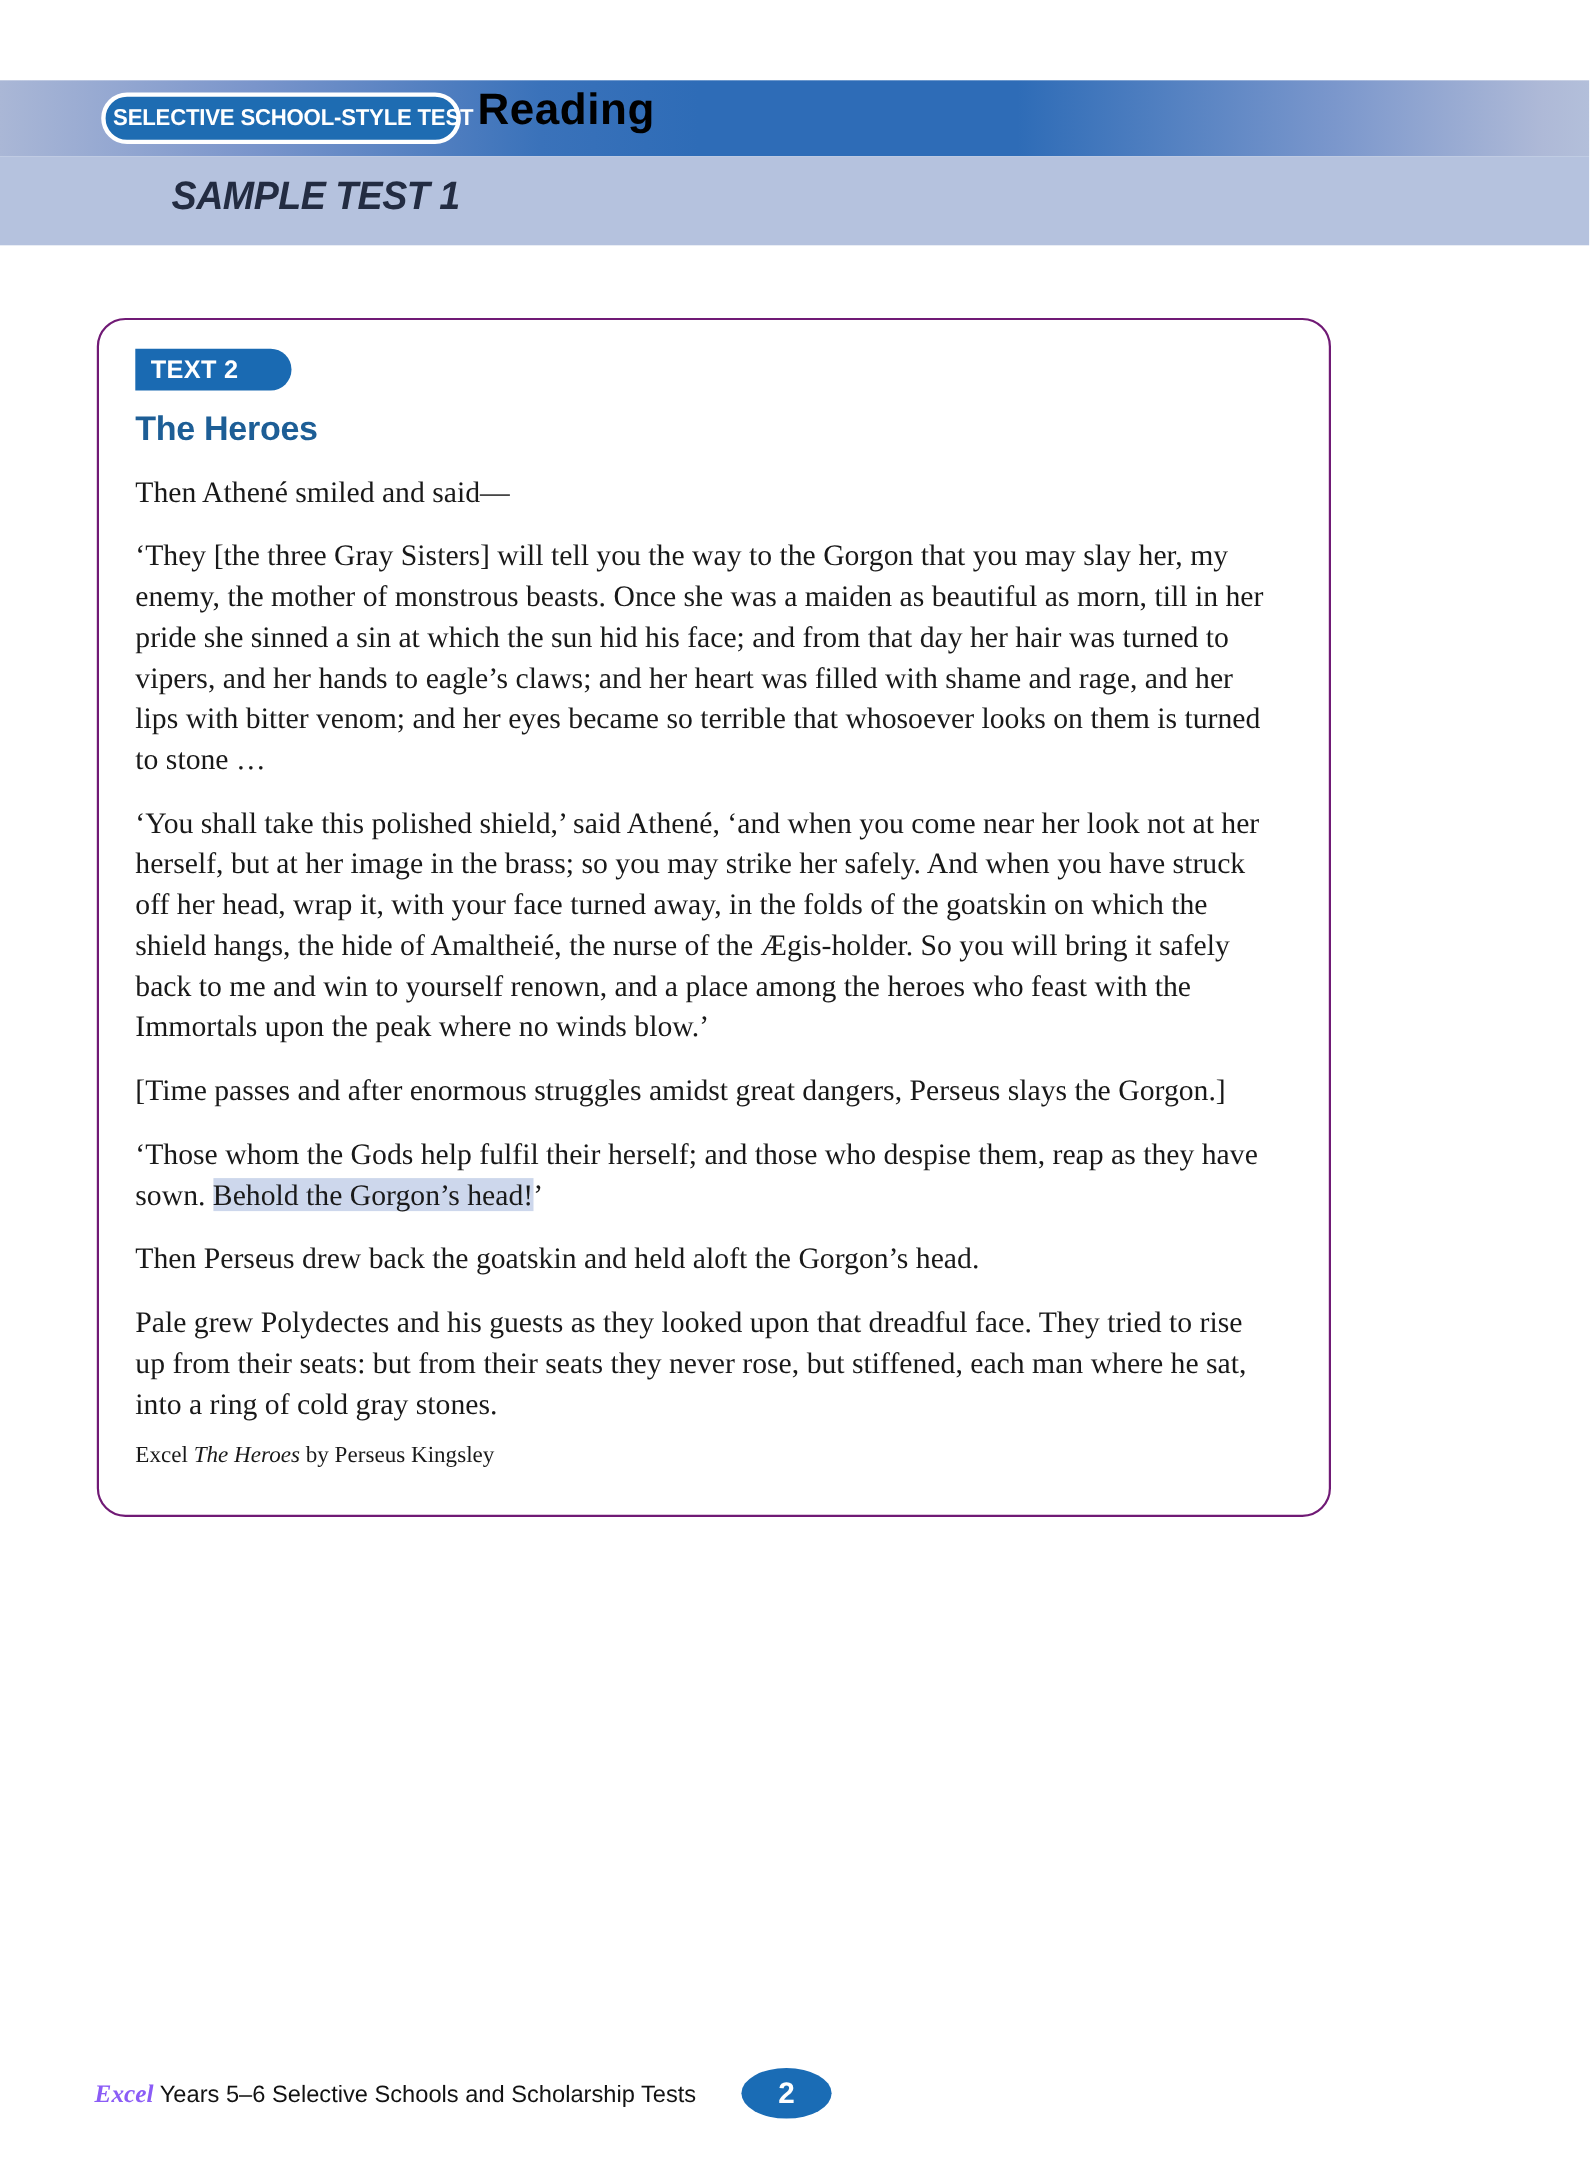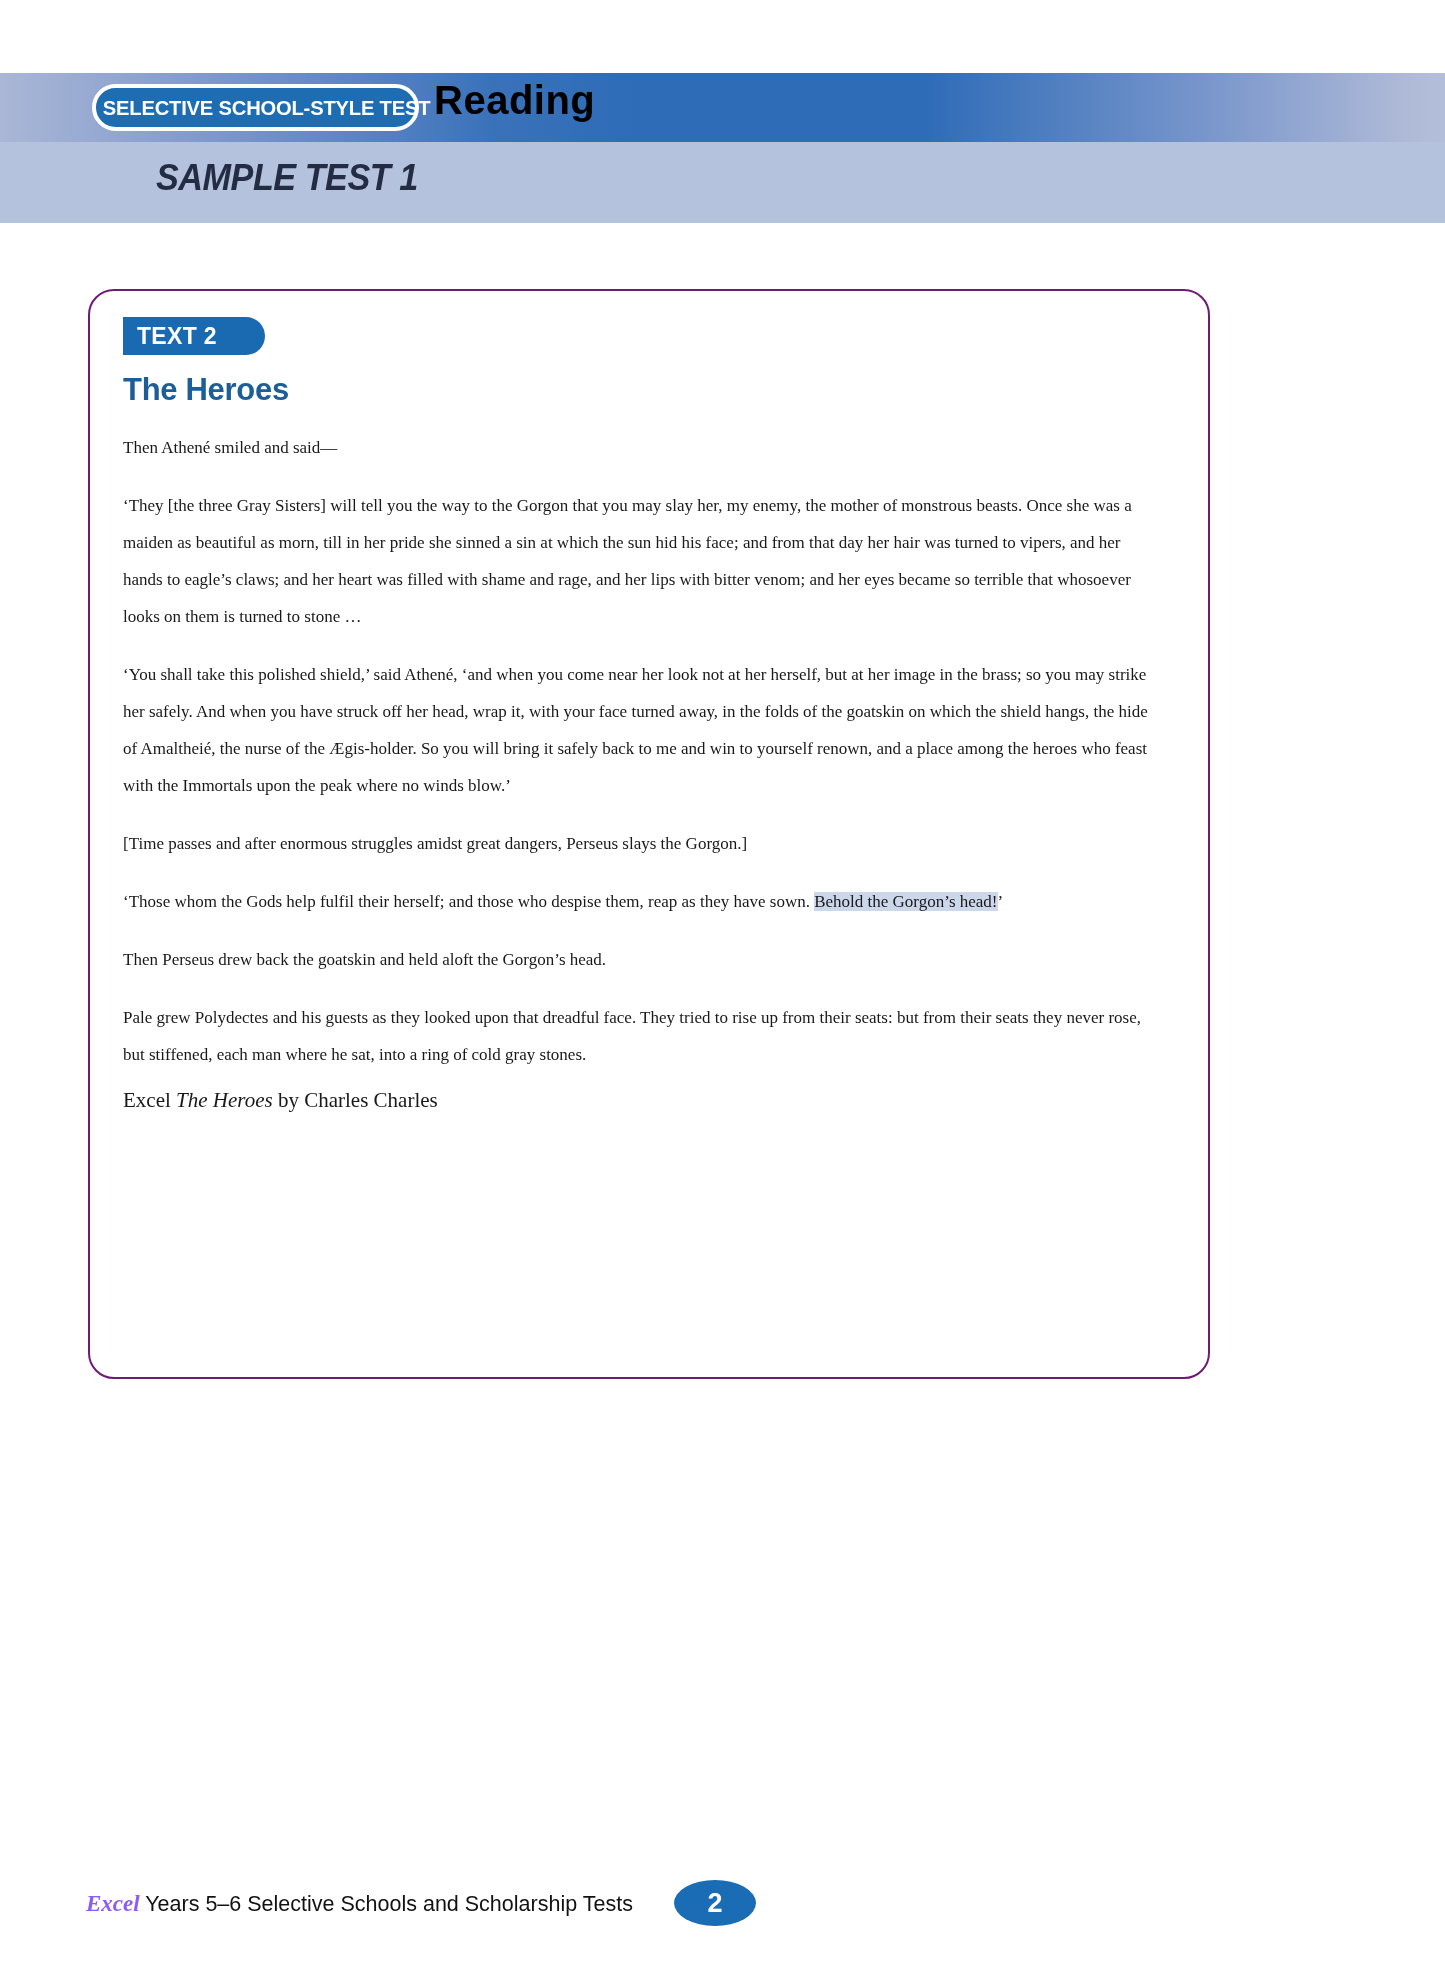--- a/index.html
+++ b/index.html
@@ -56,21 +56,21 @@
     padding:0 44px 0 14px; letter-spacing:0.3px;
   }
   .passage-title {
     margin-top:17px;
     color:#1d5e96; font-weight:bold; font-size:31px; letter-spacing:-0.3px;
     font-family:"Liberation Sans", sans-serif;
   }
   .paras p {
     margin-top:21px;
     font-family:"Liberation Serif", serif;
-    font-size:17px; line-height:37px; color:#191919;
+    font-size:27px; line-height:37px; color:#191919;
     max-width:1192px;
   }
   .paras .hl { background:#cdd7ec; }
   .source-line {
     margin-top:15px;
     font-family:"Liberation Serif", serif;
     font-size:21px; color:#191919;
   }
 
   
@@ -115,21 +115,21 @@
         <p><span>Then Athené smiled and said—</span></p>
         <p><span>‘They [the three Gray Sisters] will tell you the way to the Gorgon that you may slay her, my enemy, the mother of monstrous beasts. Once she was a maiden as beautiful as morn, till in her pride she sinned a sin at which the sun hid his face; and from that day her hair was turned to vipers, and her hands to eagle’s claws; and her heart was filled with shame and rage, and her lips with bitter venom; and her eyes became so terrible that whosoever looks on them is turned to stone …</span></p>
         <p><span>‘You shall take this polished shield,’ said Athené, ‘and when you come near her look not at her herself, but at her image in the brass; so you may strike her safely. And when you have struck off her head, wrap it, with your face turned away, in the folds of the goatskin on which the shield hangs, the hide of Amaltheié, the nurse of the Ægis-holder. So you will bring it safely back to me and win to yourself renown, and a place among the heroes who feast with the Immortals upon the peak where no winds blow.’</span></p>
         <p><span>[Time passes and after enormous struggles amidst great dangers, Perseus slays the Gorgon.]</span></p>
         <p><span>‘Those whom the Gods help fulfil their herself; and those who despise them, reap as they have sown. </span><span class="hl">Behold the Gorgon’s head!</span><span>’</span></p>
         <p><span>Then Perseus drew back the goatskin and held aloft the Gorgon’s head.</span></p>
         <p><span>Pale grew Polydectes and his guests as they looked upon that dreadful face. They tried to rise up from their seats: but from their seats they never rose, but stiffened, each man where he sat, into a ring of cold gray stones.</span></p>
       </div>
 
     <div class="source-line">
-      <span>Excel </span><i>The Heroes</i><span> by Charles Charles</span>
+      <span>Excel </span><i>The Heroes</i><span> by Perseus Kingsley</span>
     </div>
   </div>
 
   <div class="footer-text">
     <span class="brand">Excel</span><span> Years 5–6 Selective Schools and Scholarship Tests</span>
   </div>
   <div class="page-badge">
     <span>2</span>
   </div>
 

